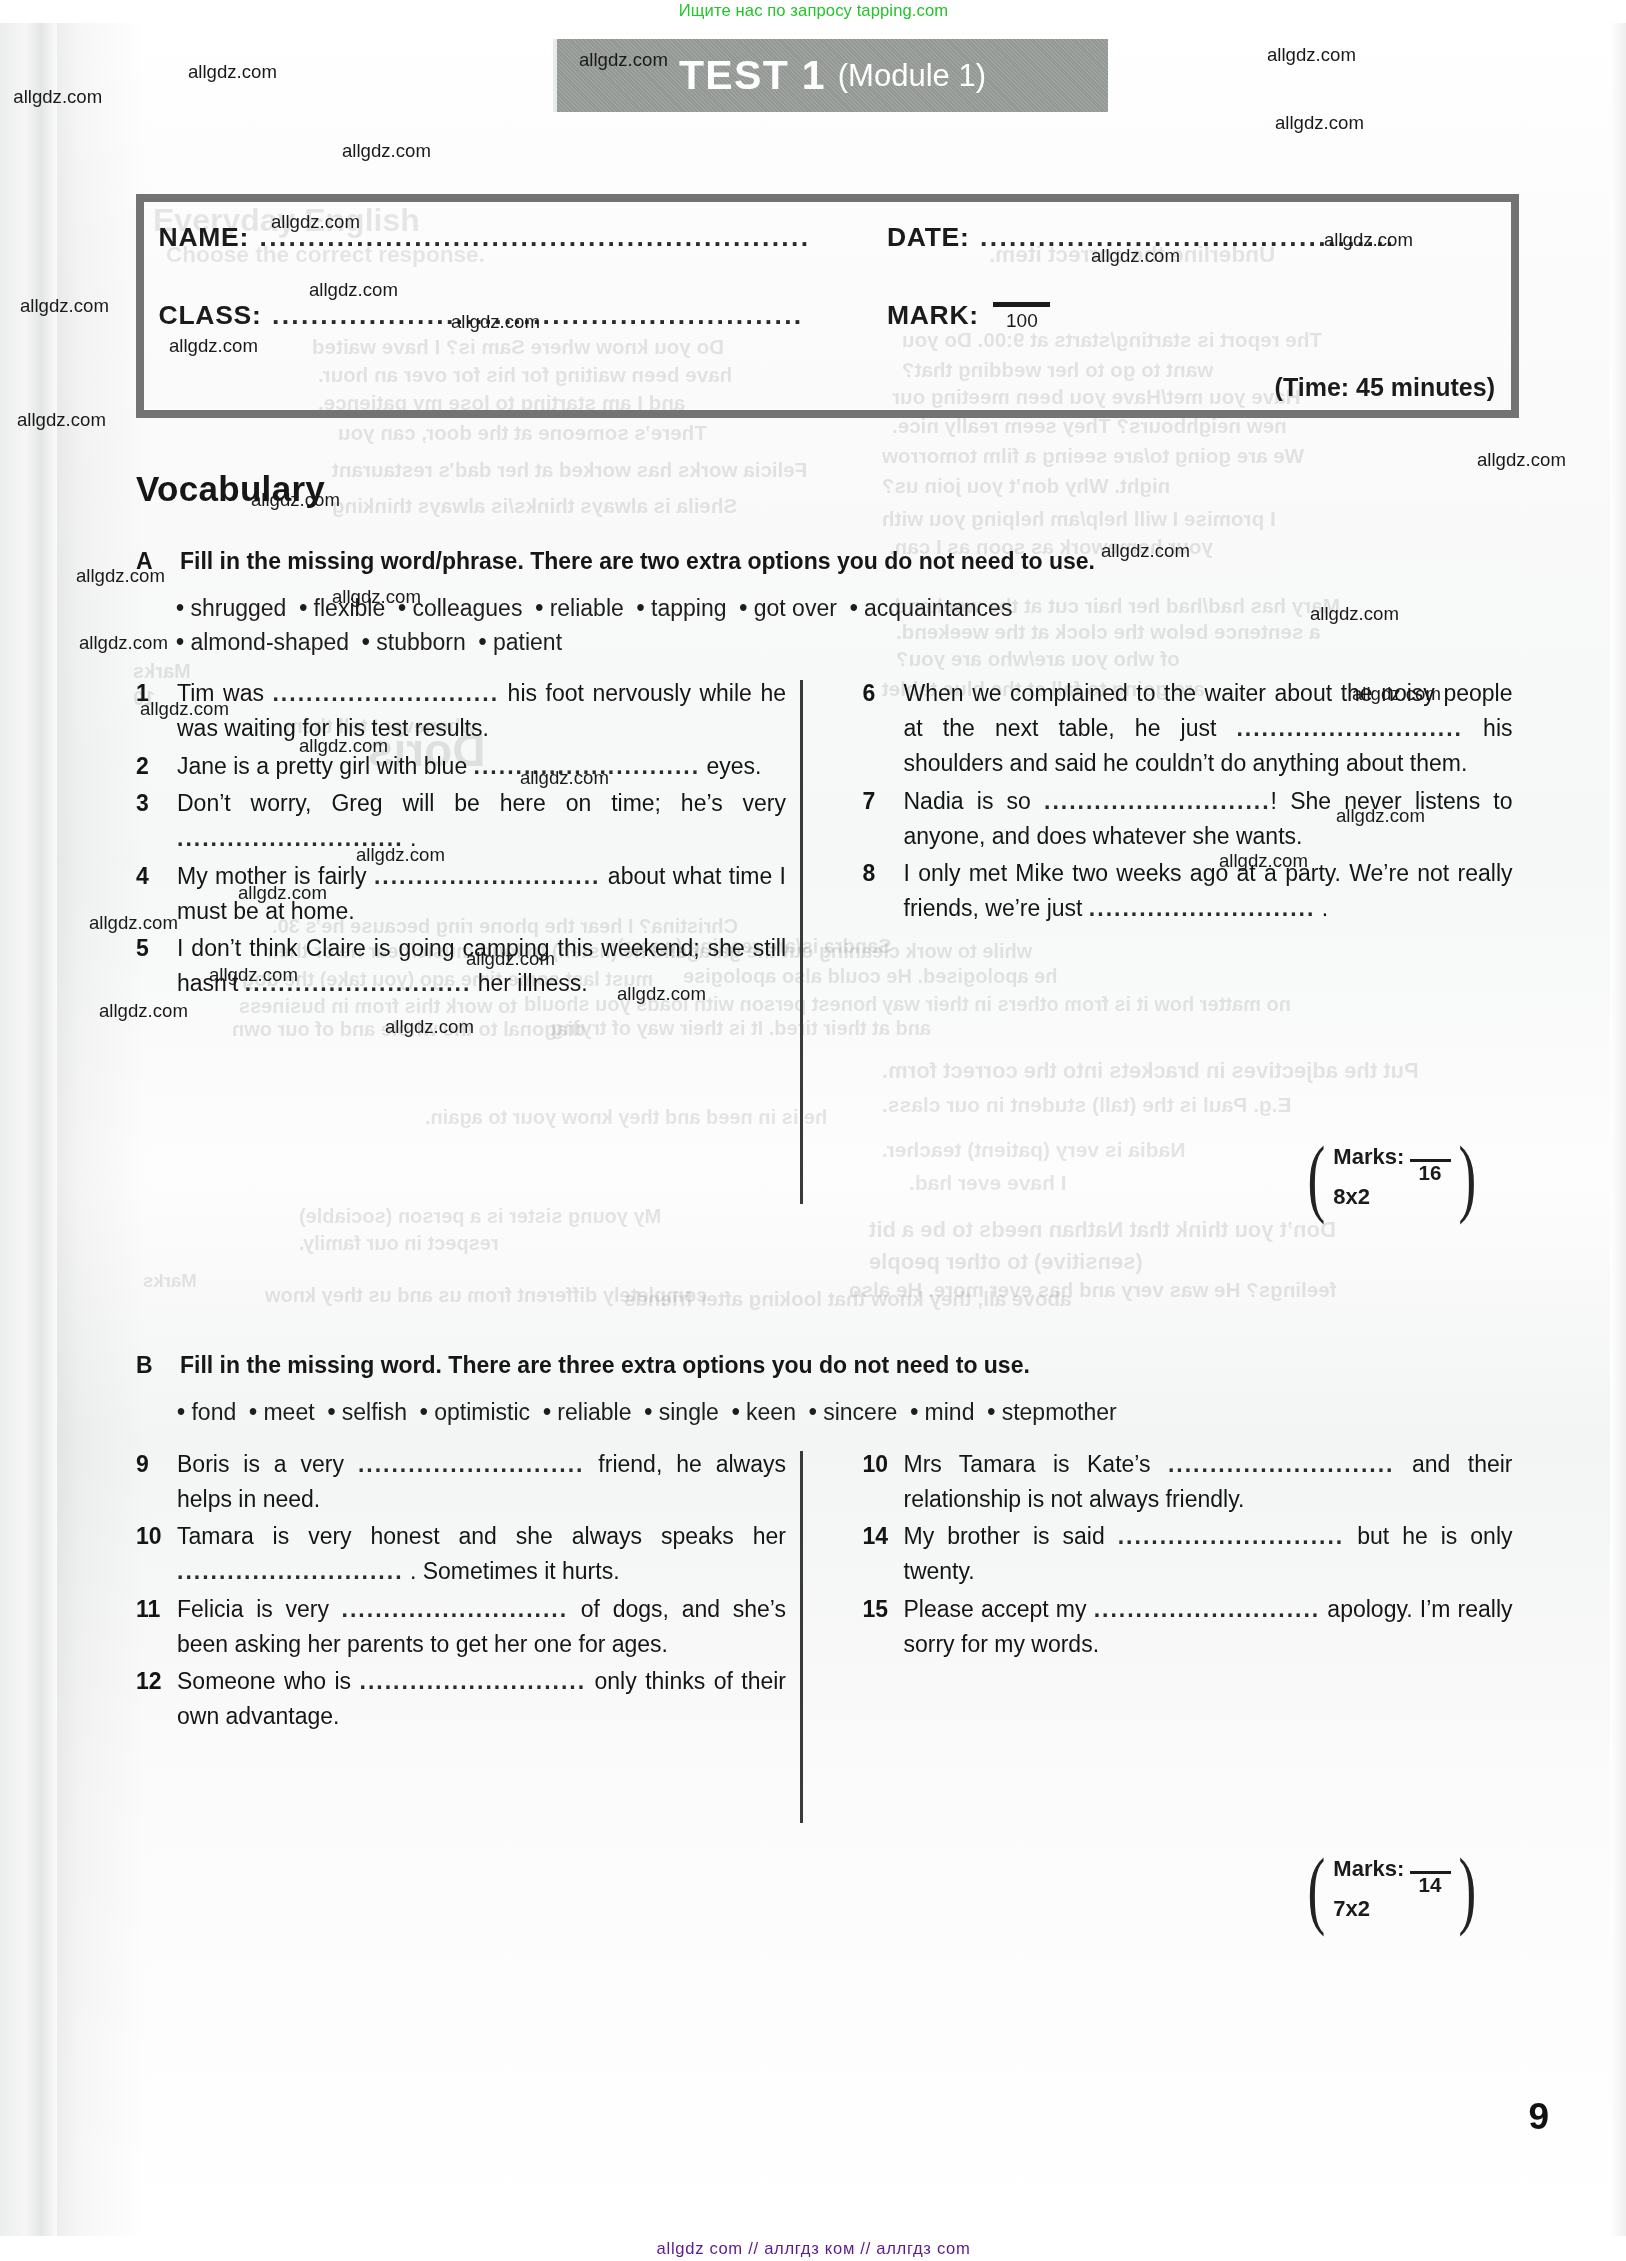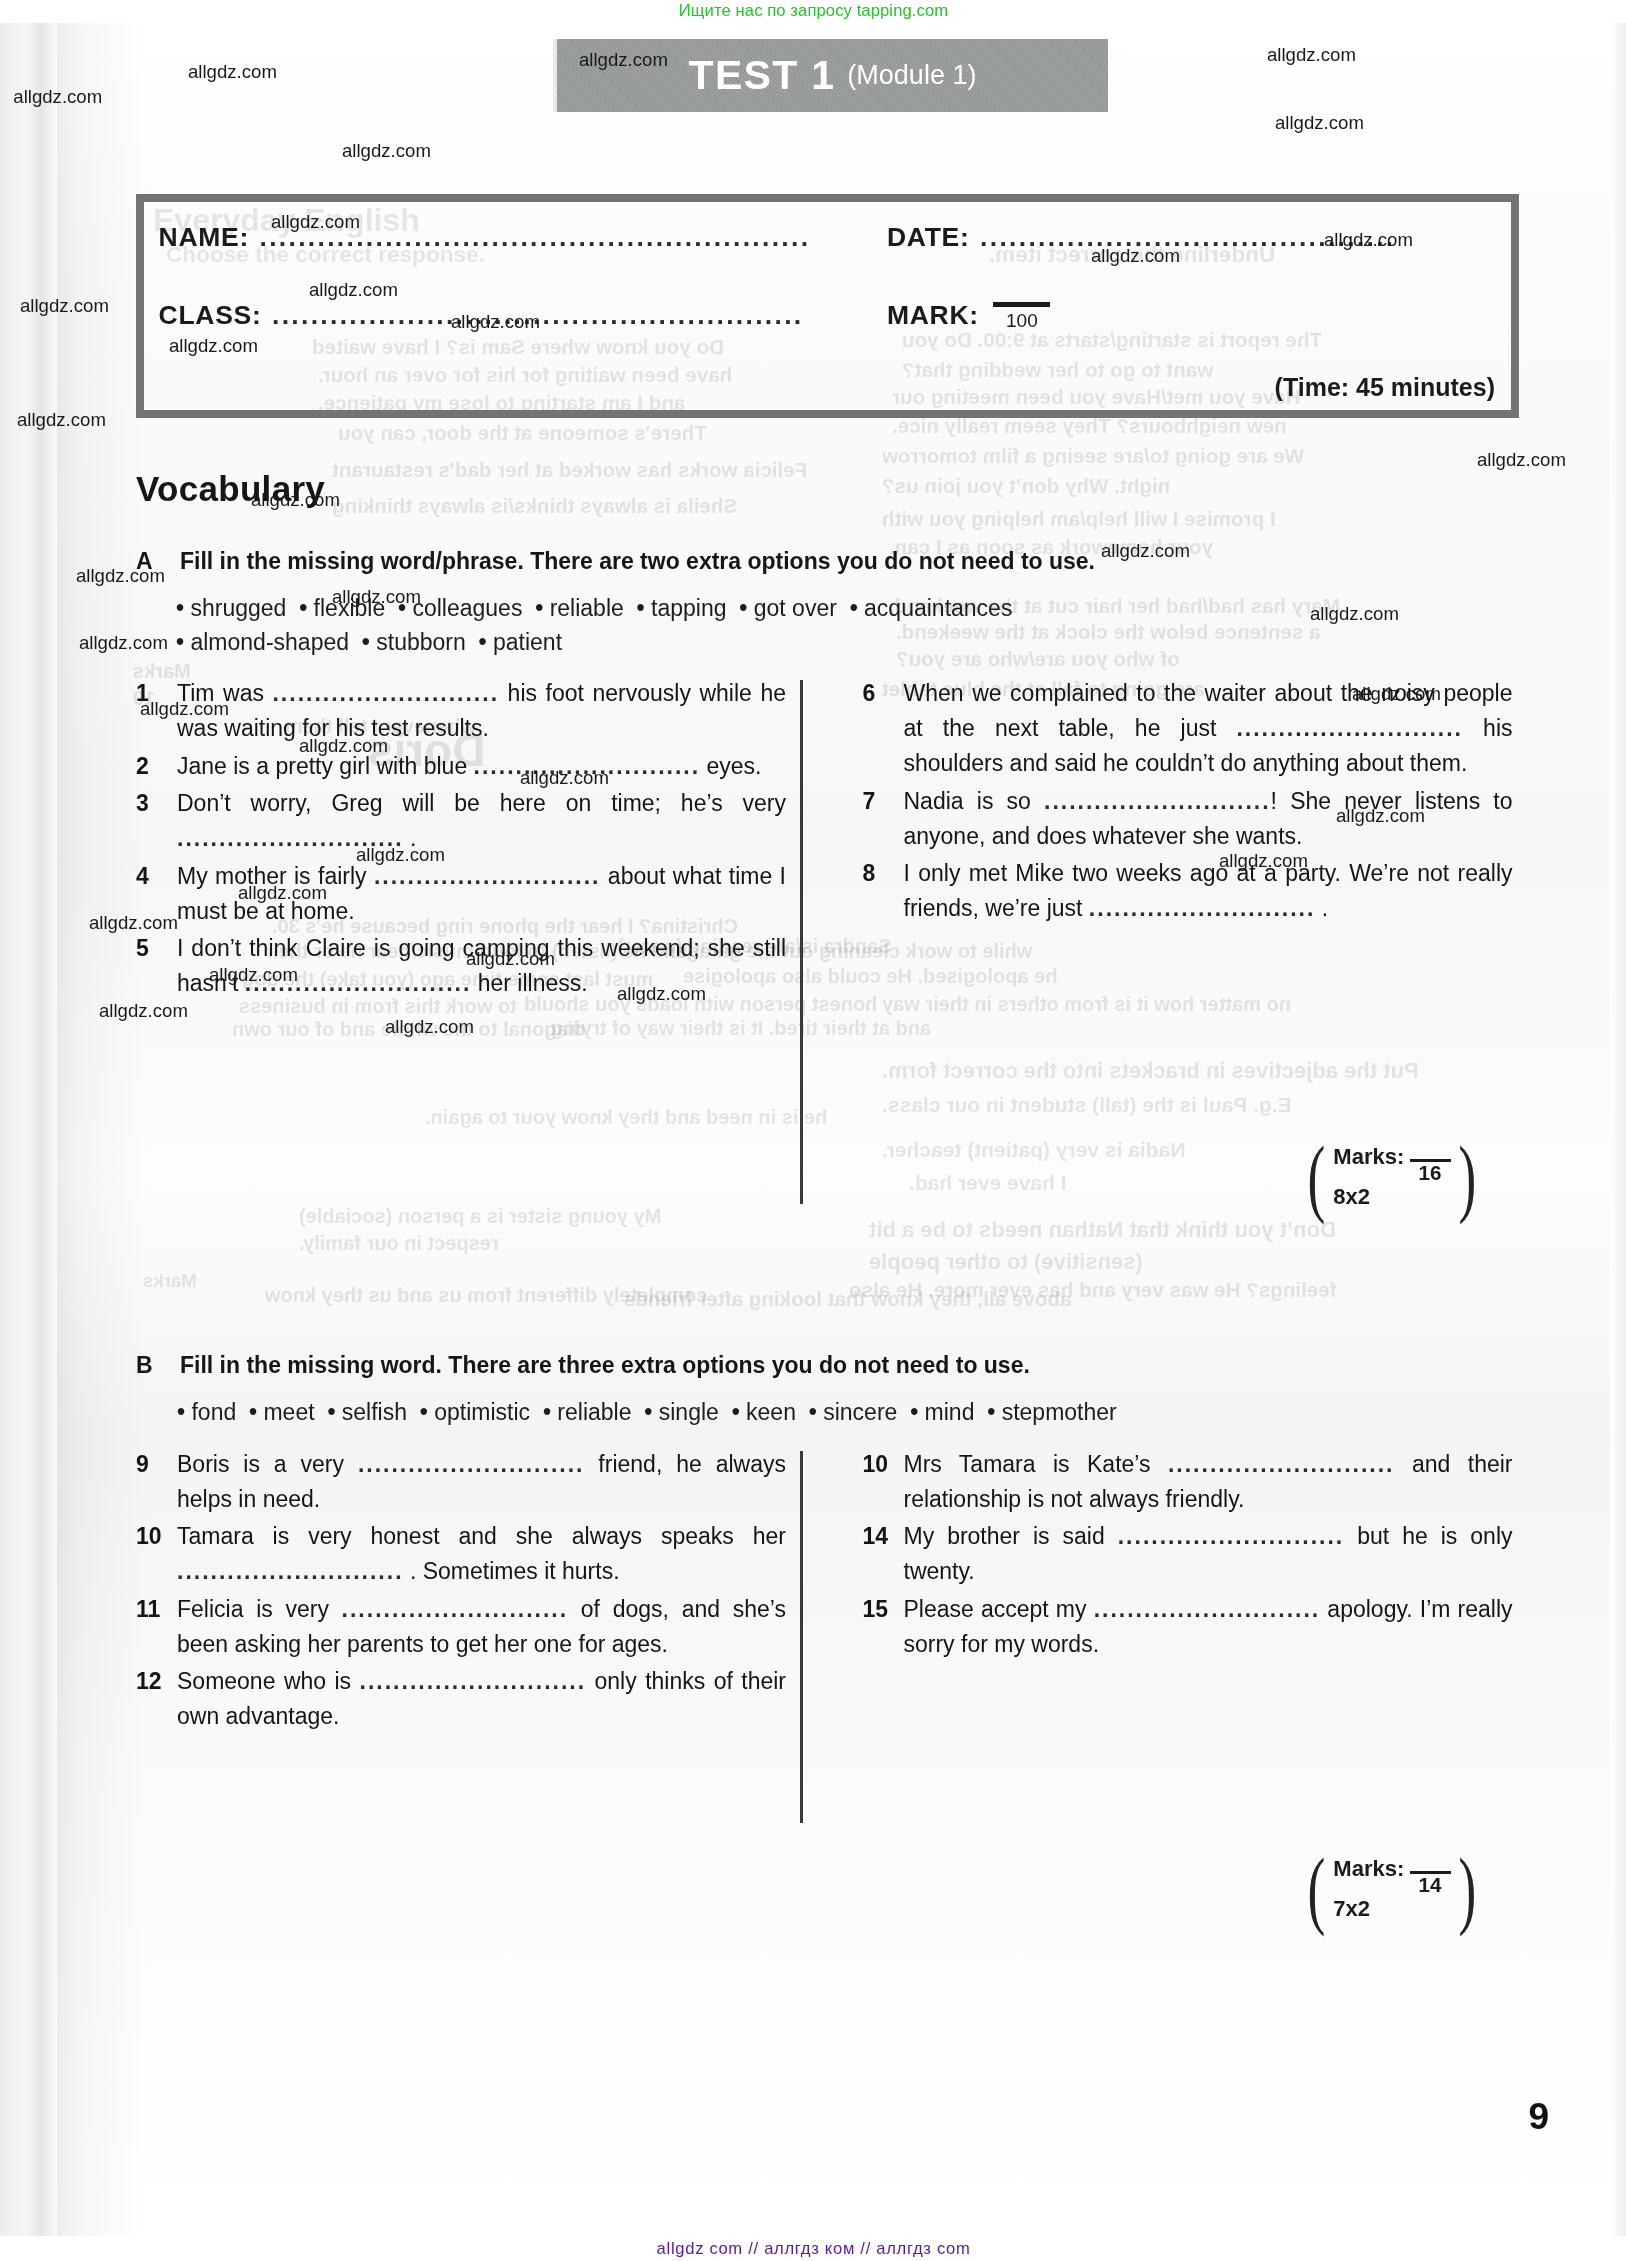--- a/index.html
+++ b/index.html
@@ -95,21 +95,21 @@
     z-index: 10;
   }
   .title-main {
     color: #ffffff;
     font-size: 41px;
     font-weight: bold;
     letter-spacing: 1.3px;
   }
   .title-sub {
     color: #ffffff;
-    font-size: 27px;
+    font-size: 31px;
     font-weight: normal;
     margin-left: 12px;
   }
 
   
   .info-box {
     position: absolute;
     left: 136px;
     top: 171px;
     width: 1367px;

